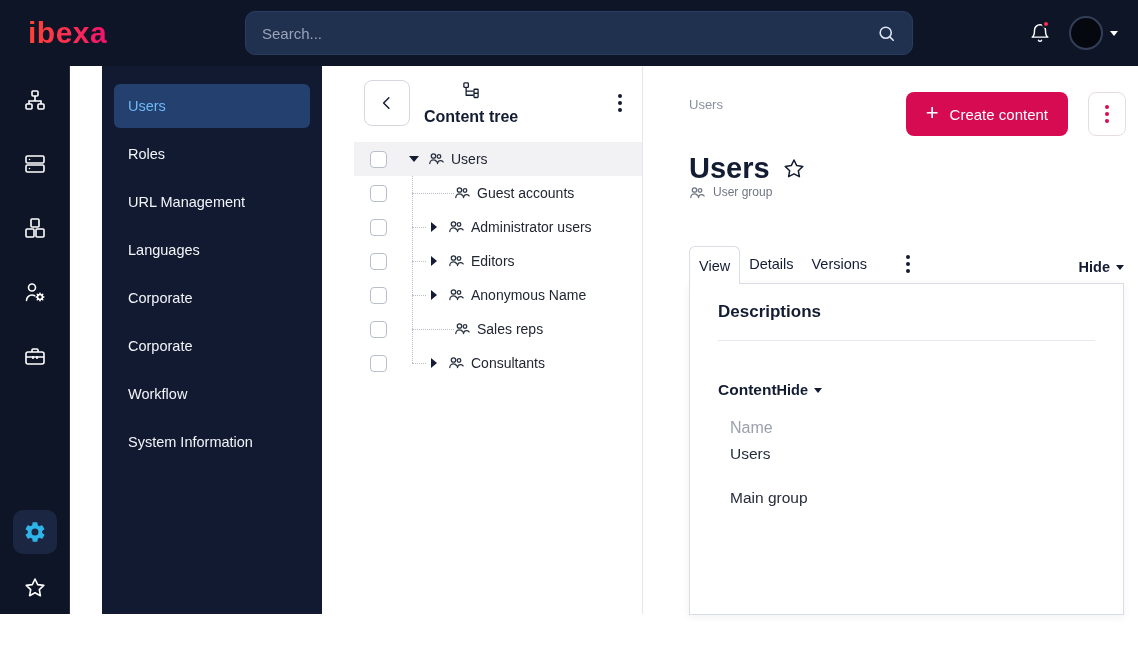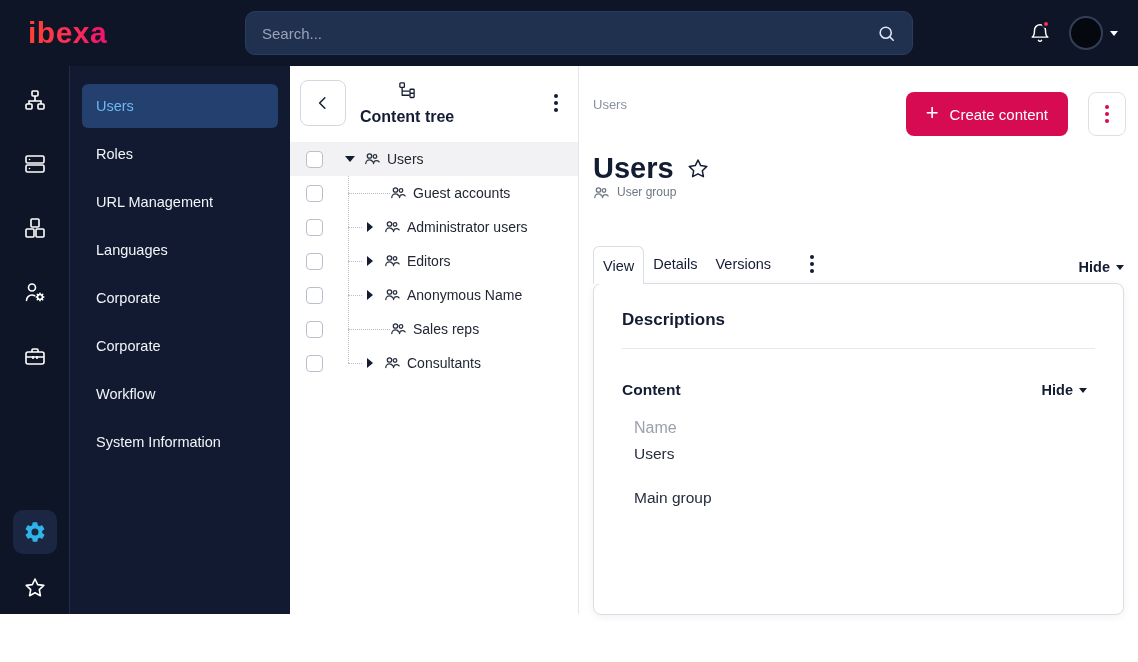--- a/index.html
+++ b/index.html
@@ -21,21 +21,21 @@
   .bell { position:relative; display:flex; cursor:pointer; }
   .bell-dot { position:absolute; top:-2px; right:1px; width:8px; height:8px; border-radius:50%;
     background:#ff2d55; border:2px solid #0e1527; }
   .avatar-wrap { display:flex; align-items:center; gap:7px; cursor:pointer; }
   .avatar { width:34px; height:34px; border-radius:50%; background:#05080f; border:2px solid #333e58; }
   .tri { width:0; height:0; border-left:4px solid transparent; border-right:4px solid transparent;
     border-top:5px solid currentColor; display:inline-block; }
   .tri-white { color:#fff; }
 
   
-  .shell { display:flex; height:548px; }
+  .shell { display:flex; height:548px;gap:32px; }
 
   
   .rail { width:70px; background:#0e1527; border-right:1px solid #232c44; display:flex;
     flex-direction:column; align-items:center; padding-top:22px; }
   .rail-item { margin-bottom:40px; display:flex; cursor:pointer; }
   .rail-bottom { margin-top:auto; display:flex; flex-direction:column; align-items:center;
     gap:22px; padding-bottom:14px; }
   .rail-active { width:44px; height:44px; background:#1b2742; border-radius:10px;
     display:flex; align-items:center; justify-content:center; cursor:pointer; }
 
@@ -99,25 +99,25 @@
     color:#131c33; cursor:pointer; position:relative; z-index:2; }
   .tab.active { background:#fff; border:1px solid #dadde5; border-bottom:none;
     border-radius:6px 6px 0 0; margin-bottom:-1px; }
   .tab-kebab { height:38px; padding:0 26px; display:flex; align-items:center; color:#131c33;
     cursor:pointer; z-index:2; }
   .hide-toggle { display:flex; align-items:center; gap:6px; font-size:14.5px; font-weight:700;
     color:#131c33; cursor:pointer; }
   .hide-top { margin-left:auto; padding-bottom:8px; }
 
   .card { position:relative; z-index:1; height:332px; margin-right:4px; background:#fff;
-    border:1px solid #dadde5; border-radius:8px; box-shadow:0 2px 8px rgba(20,30,60,.06);
-    padding:26px 28px; }
+    border:1px solid #dadde5; border-radius:0; box-shadow:0 2px 8px rgba(20,30,60,.06);
+    padding:18px 28px; }
   .card-heading { font-size:17px; font-weight:700; color:#131c33; }
   .card-divider { border:none; border-top:1px solid #e7e9ee; margin-top:18px; }
-  .section-row { margin-top:32px; display:flex; justify-content:space-between; align-items:center; }
+  .section-row { margin-top:40px; display:flex; align-items:center; }
   .section-title { font-size:15.5px; font-weight:700; color:#131c33; }
   .hide-sec { margin-right:8px; }
   .fields { margin-top:20px; padding-left:12px; }
   .field + .field { margin-top:26px; }
   .field-label { font-size:16px; color:#9aa1ad; }
   .field-value { margin-top:8px; font-size:15.5px; color:#262d3d; }
 </style>
 </head>
 <body>
 

